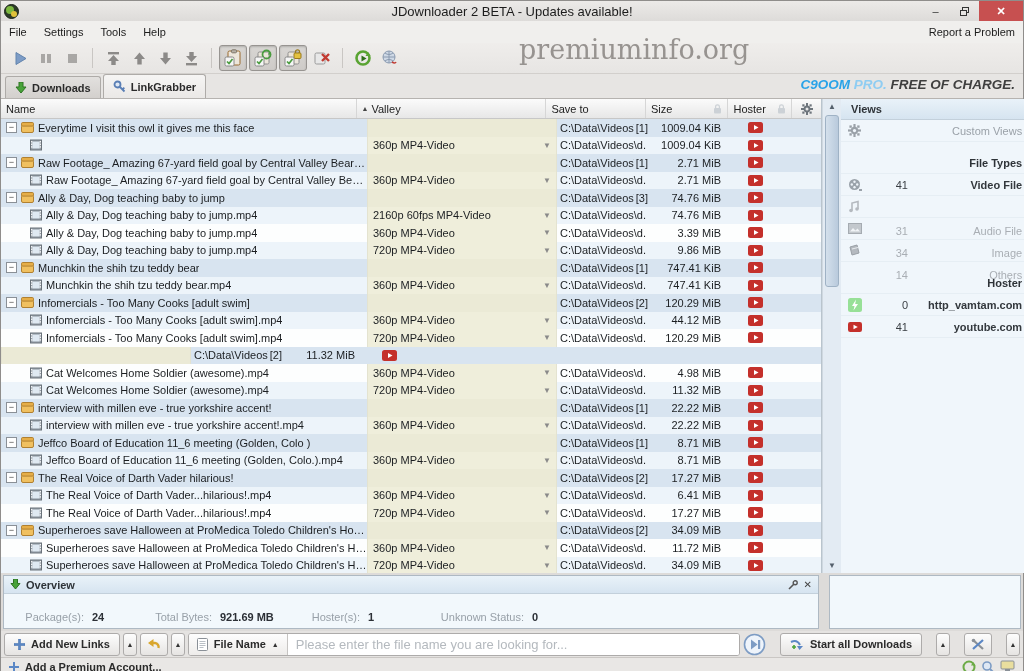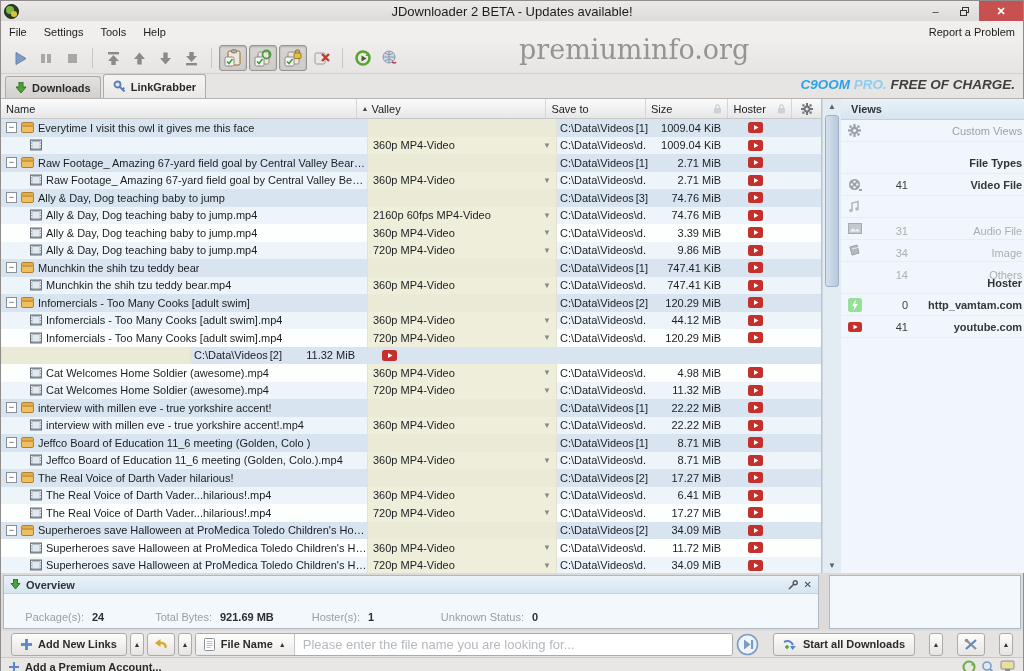--- a/index.html
+++ b/index.html
@@ -91,21 +91,21 @@
   .stat{display:flex;}
   .stat .sl{color:#98a0a8;text-align:right;padding-right:8px;}
   .stat .sv{font-weight:bold;color:#2c3036;}
   .stat.c0 .sl{width:72px;}.stat.c0 .sv{width:42px;}
   .stat.c1 .sl{width:78px;}.stat.c1 .sv{width:80px;}
   .stat.c2 .sl{width:60px;}.stat.c2 .sv{width:52px;}
   .stat.c3 .sl{width:104px;}.stat.c3 .sv{width:40px;}
   .ovright{flex:1;border:1px solid #aeb9c3;background:#f2f8fc;}
 
   
-  .bottombar{height:26px;display:flex;align-items:center;gap:3px;padding:0 10px;background:#e5e3e1;flex:0 0 auto;}
+  .bottombar{height:26px;display:flex;align-items:center;gap:3px;padding:0 3px;background:#e5e3e1;flex:0 0 auto;}
   .btn{height:21px;display:flex;align-items:center;gap:6px;padding:0 9px;border:1px solid #adabaa;border-radius:3px;background:linear-gradient(#fdfdfd,#e6e4e2);font-weight:bold;color:#2b2b2b;white-space:nowrap;}
   .mini{width:12px;padding:0;justify-content:center;font-size:7px;color:#333;font-weight:normal;}
   .iconbtn{width:26px;padding:0;justify-content:center;}
   .searchwrap{flex:1;height:21px;border:1px solid #adabaa;border-radius:3px;background:#fff;display:flex;align-items:center;overflow:hidden;}
   .fnsel{display:flex;align-items:center;gap:6px;padding:0 8px;height:100%;background:linear-gradient(#fdfdfd,#eeecea);border-right:1px solid #c6c4c2;font-weight:bold;color:#2b2b2b;}
   .fnsel .mini-arrow{font-size:7px;color:#333;}
   .searchwrap input{flex:1;border:none;outline:none;height:100%;padding:0 8px;font-family:"Liberation Sans",sans-serif;font-size:13px;color:#333;}
   .searchwrap input::placeholder{color:#b4b9be;}
   .rightgroup{display:flex;align-items:center;gap:14px;}
 

